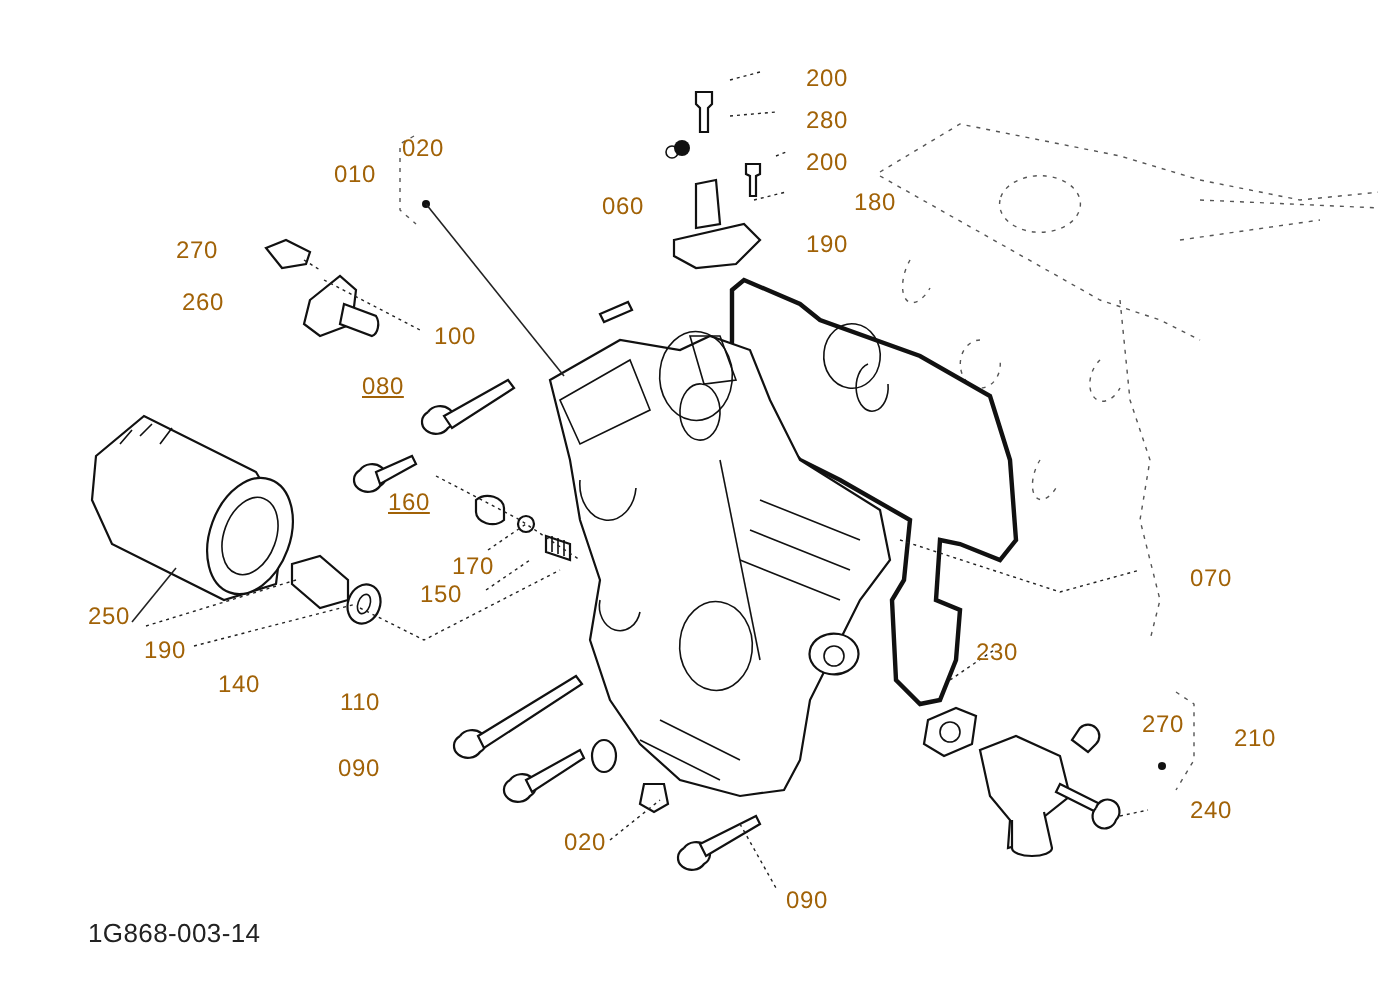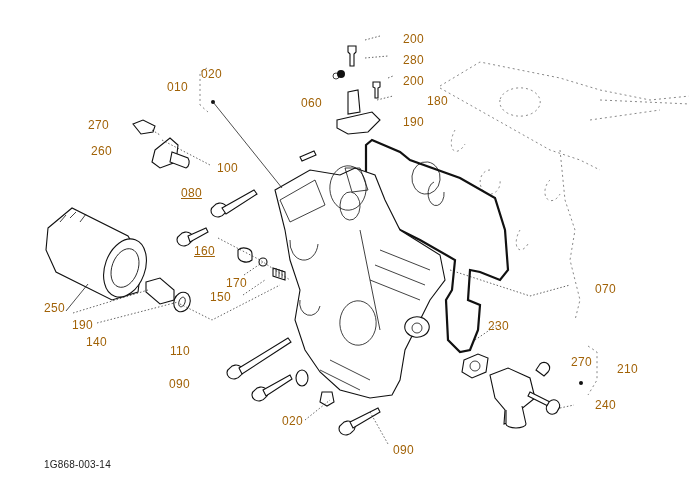--- a/index.html
+++ b/index.html
@@ -1,19 +1,19 @@
 <!DOCTYPE html>
 <html><head>
 <meta charset="utf-8">
 <style>
   html, body { margin:0; padding:0; background:#ffffff; }
   body { width:689px; height:500px; position:relative; overflow:hidden; font-family:"Liberation Sans", sans-serif; }
   #diagram { position:absolute; left:0; top:0; width:689px; height:500px; }
   .lbl { position:absolute; font-size:12px; color:#a16207; letter-spacing:0.3px; line-height:1; white-space:nowrap; }
-  .ref { position:absolute; font-size:10px; color:#222; letter-spacing:0.2px; white-space:nowrap; }
+  .ref { position:absolute; font-size:13px; color:#222; letter-spacing:0.2px; white-space:nowrap; }
   svg .part { fill:#fff; stroke:#111; stroke-width:1.1; }
   svg .thin { fill:none; stroke:#111; stroke-width:0.8; }
   svg .leader { fill:none; stroke:#222; stroke-width:0.7; stroke-dasharray:1.5 2; }
   svg .solid-leader { fill:none; stroke:#222; stroke-width:0.8; }
   svg .ghost { fill:none; stroke:#555; stroke-width:0.7; stroke-dasharray:2 3; }
   svg .gasket { fill:none; stroke:#111; stroke-width:2.2; }
 </style>
 </head>
 <body>
 
@@ -164,21 +164,21 @@
 <div class="lbl" style="left:286px;top:97px;margin-left:15px;">060</div>
 <div class="lbl" style="left:88px;top:119px;">270</div>
 <div class="lbl" style="left:91px;top:145px;">260</div>
 <div class="lbl" style="left:217px;top:162px;">100</div>
 <div class="lbl" style="left:181px;top:187px;text-decoration:underline;">080</div>
 <div class="lbl" style="left:194px;top:245px;text-decoration:underline;">160</div>
 <div class="lbl" style="left:226px;top:267px;margin-top:10px;">170</div>
 <div class="lbl" style="left:210px;top:291px;">150</div>
 <div class="lbl" style="left:44px;top:302px;">250</div>
 <div class="lbl" style="left:72px;top:319px;">190</div>
-<div class="lbl" style="left:86px;top:336px;text-align:right;">140</div>
+<div class="lbl" style="left:109px;top:336px;text-align:right;">140</div>
 <div class="lbl" style="left:170px;top:345px;">110</div>
 <div class="lbl" style="left:169px;top:378px;">090</div>
 <div class="lbl" style="left:282px;top:415px;">020</div>
 <div class="lbl" style="left:393px;top:444px;">090</div>
 <div class="lbl" style="left:403px;top:33px;">200</div>
 <div class="lbl" style="left:403px;top:54px;">280</div>
 <div class="lbl" style="left:403px;top:75px;">200</div>
 <div class="lbl" style="left:403px;top:95px;margin-left:24px;">180</div>
 <div class="lbl" style="left:403px;top:116px;">190</div>
 <div class="lbl" style="left:595px;top:283px;">070</div>

